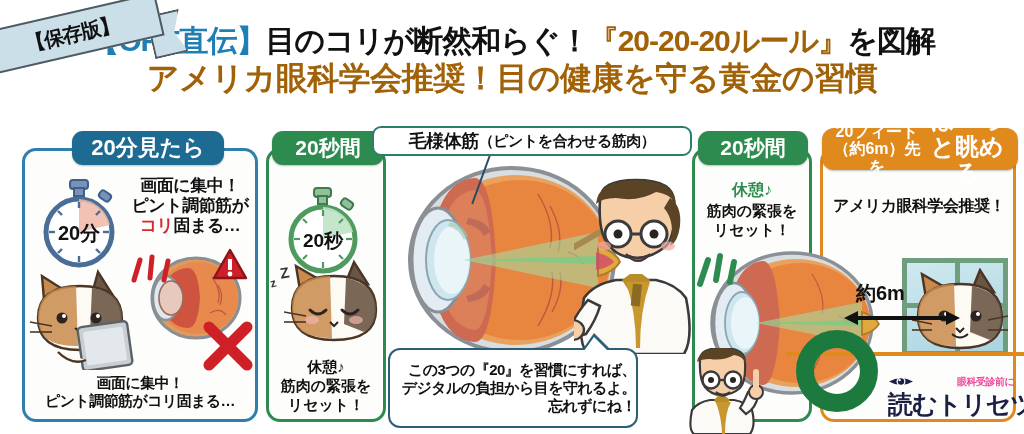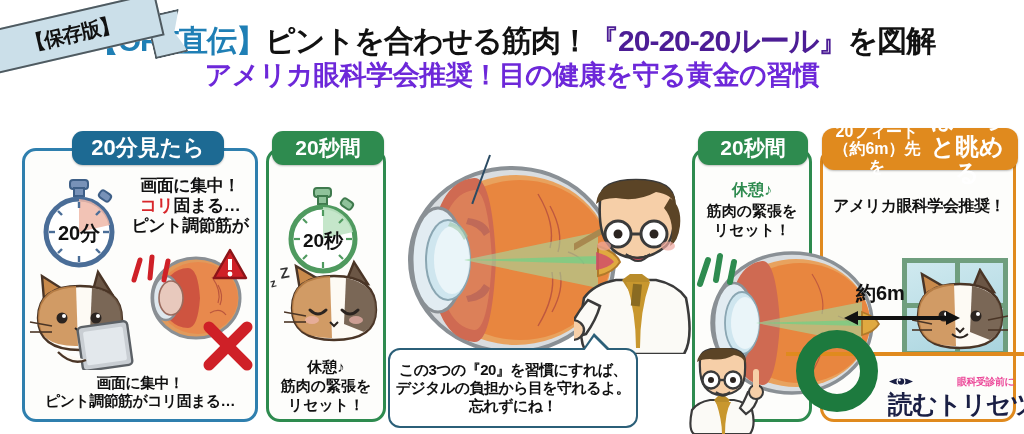--- a/index.html
+++ b/index.html
@@ -27,23 +27,23 @@
     border:2px solid #4f5a60; top:12px; transform:rotate(-13deg); z-index:29;
   }
   .ribbon-tail.r { left:150px;
     clip-path: polygon(0 0, 100% 0, 72% 50%, 100% 100%, 0 100%);
   }
 
   
   .title-wrap { position:absolute; left:0; top:24px; width:1024px; text-align:center; z-index:20; }
   .title-1 { font-size:30px; font-weight:bold; line-height:1.12; white-space:nowrap; letter-spacing:-1px;}
   .title-1 .tblue { color:#1f7fb5; }
-  .title-1 .torange { color:#4c1d95; }
+  .title-1 .torange { color:#a16207; }
   .title-1 .tblack { color:#111; }
-  .title-2 { font-size:27px; font-weight:bold; color:#6d28d9; line-height:1.15; margin-top:2px; letter-spacing:-0.5px; white-space:nowrap;}
+  .title-2 { font-size:32px; font-weight:bold; color:#a16207; line-height:1.15; margin-top:2px; letter-spacing:-0.5px; white-space:nowrap;}
 
   
   .panel { position:absolute; background:#fdfdfb; border-radius:14px; }
   .p1 { left:22px;  top:148px; width:236px; height:274px; border:3px solid #2f7fae; }
   .p2 { left:266px; top:148px; width:120px; height:274px; border:3px solid #2e8b4f; }
   .p3 { left:692px; top:148px; width:120px; height:274px; border:3px solid #2e8b4f; }
   .p4 { left:820px; top:148px; width:196px; height:274px; border:3px solid #e08a1e; }
 
   
   .badge {
@@ -100,21 +100,21 @@
 
   
   .doc { position:absolute; z-index:18; }
   .doc-big   { left:574px; top:178px; }
   .doc-small { left:686px; top:348px; }
 
   
   .bubble {
     position:absolute; left:388px; top:348px; width:250px; height:80px;
     background:#fff; border:2.5px solid #2b5f78; border-radius:12px; z-index:25;
-    display:flex; flex-direction:column; align-items:center; justify-content:center;
+    display:flex; flex-direction:column; align-items:flex-end; justify-content:center;
     font-weight:bold; font-size:15px; color:#111; line-height:1.22; letter-spacing:-0.6px;
   }
   .bubble:after {
     content:""; position:absolute; right:28px; top:-13px; width:0; height:0;
     border-left:10px solid transparent; border-right:14px solid transparent;
     border-bottom:14px solid #fff;
   }
   .bubble:before {
     content:""; position:absolute; right:26px; top:-17px; width:0; height:0;
     border-left:11px solid transparent; border-right:16px solid transparent;
@@ -162,21 +162,21 @@
 
 <div class="stage">
 
   <div class="ribbon-tail r"></div>
   <div class="ribbon">
     <span class="ribbon-text">【保存版】</span>
   </div>
 
   <div class="title-wrap">
     <div class="title-1">
-      <span class="tblue">【ORT直伝】</span><span class="tblack">ピントを合わせる筋肉！</span><span class="torange">『20-20-20ルール』</span><span class="tblack">を図解</span>
+      <span class="tblue">【ORT直伝】</span><span class="tblack">目のコリが断然和らぐ！</span><span class="torange">『20-20-20ルール』</span><span class="tblack">を図解</span>
     </div>
     <div class="title-2">アメリカ眼科学会推奨！目の健康を守る黄金の習慣</div>
   </div>
 
   <div class="panel p1"></div>
   <div class="badge badge-blue">20分見たら</div>
 
   <svg class="watch w1" width="88" height="90" viewBox="0 0 88 90">
     <rect x="34" y="2" width="18" height="9" rx="3" fill="#7892b8" stroke="#3e5f87" stroke-width="2"></rect>
     <rect x="38" y="10" width="10" height="8" fill="#7892b8" stroke="#3e5f87" stroke-width="2"></rect>
@@ -191,22 +191,22 @@
       <line x1="22" y1="33" x2="26" y2="37"></line>
         <line x1="60" y1="71" x2="64" y2="75"></line>
       <line x1="22" y1="75" x2="26" y2="71"></line>
         <line x1="60" y1="37" x2="64" y2="33"></line>
     </g>
     <text x="43" y="62" font-size="20" font-weight="bold" text-anchor="middle" fill="#111" font-family="'Liberation Sans',sans-serif">20分</text>
   </svg>
 
   <div class="txt-blk p1-text">
     <div>画面に集中！</div>
+    <div>ピント調節筋が</div>
     <div><span class="red">コリ</span><span>固まる…</span></div>
-    <div>ピント調節筋が</div>
   </div>
 
   <svg class="cat cat1" width="116" height="104" viewBox="0 0 116 104">
     <path d="M16 34 L14 10 L36 24 Z" fill="#c98a4b" stroke="#4a3526" stroke-width="2.4"></path>
     <path d="M64 28 L70 6 L84 28 Z" fill="#6b5645" stroke="#4a3526" stroke-width="2.4"></path>
     <path d="M10 52 q0-32 42-32 q42 0 42 34 q0 30-42 30 q-42 0-42-32z" fill="#fdfaf4" stroke="#4a3526" stroke-width="2.4"></path>
     <path d="M10 52 q0-32 38-32 l2 60 q-40 1-40-28z" fill="#c98a4b" opacity="0.85"></path>
     <path d="M64 22 q30 4 30 30 q0 12-10 20 l-22-6z" fill="#6b5645" opacity="0.9"></path>
     <circle cx="34" cy="52" r="5.5" fill="#2b2420"></circle>
       <circle cx="36" cy="50" r="2" fill="#fff"></circle>
@@ -329,20 +329,24 @@
     <path d="M72 100 L206 72 L206 128 Z" fill="#9fe0a8" opacity="0.55"></path>
     <path d="M72 100 L206 96 L206 104 Z" fill="#74cf86" opacity="0.75"></path>
     <g fill="#c06a58">
       <path d="M76 58 q18 2 22 14 l-6 4 q-6-10-18-12z"></path>
       <path d="M76 142 q18-2 22-14 l-6-4 q-6 10-18 12z"></path>
     </g>
     <path d="M206 86 q18 6 22 16 q-6 10-22 14 z" fill="#e0a940" stroke="#b07a2a" stroke-width="2"></path>
     <path d="M204 92 q14 4 18 10 q-6 6-18 8z" fill="#d04a6a" opacity="0.8"></path>
   </svg>
 
+  <div class="label-muscle">
+    <span>毛様体筋</span>
+      <span class="sub">（ピントを合わせる筋肉）</span>
+  </div>
 
   <svg class="doc doc-big" width="126" height="176" viewBox="0 0 126 176">
     <line x1="-68" y1="108" x2="40" y2="46" stroke="#a8884f" stroke-width="6" stroke-linecap="round"></line>
     <path d="M10 120 q-8 44 4 56 l96 0 q10-16 2-56 q-10-14-30-18 l-40 0 q-22 4-32 18z" fill="#fbfaf6" stroke="#3a3a3a" stroke-width="2.6"></path>
     <path d="M48 102 l14 22 l14-22 l-8-6 l-12 0z" fill="#b98c2a"></path>
     <path d="M52 104 q10 30 10 66 l4 0 q0-38 10-66z" fill="#c8972e"></path>
     <rect x="58" y="106" width="9" height="22" fill="#8a6b22" transform="rotate(6 62 116)"></rect>
     <path d="M26 22 q0-20 36-20 q38 0 38 22 q2 34-8 44 q-14 12-30 12 q-18 0-28-14 q-10-12-8-44z" fill="#f6cfa8" stroke="#3a3a3a" stroke-width="2.6"></path>
     <path d="M22 26 q2-24 40-24 q40 0 40 26 q-4-12-20-14 q-18 10-40 6 q-14 0-20 6z" fill="#5b4426"></path>
     <path d="M96 20 q12 8 10 28 q-2 16-10 20 q6-24-6-38z" fill="#5b4426"></path>

